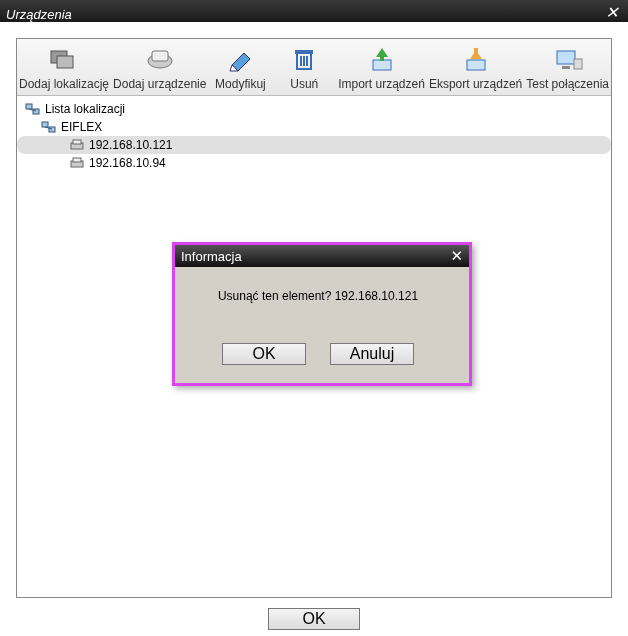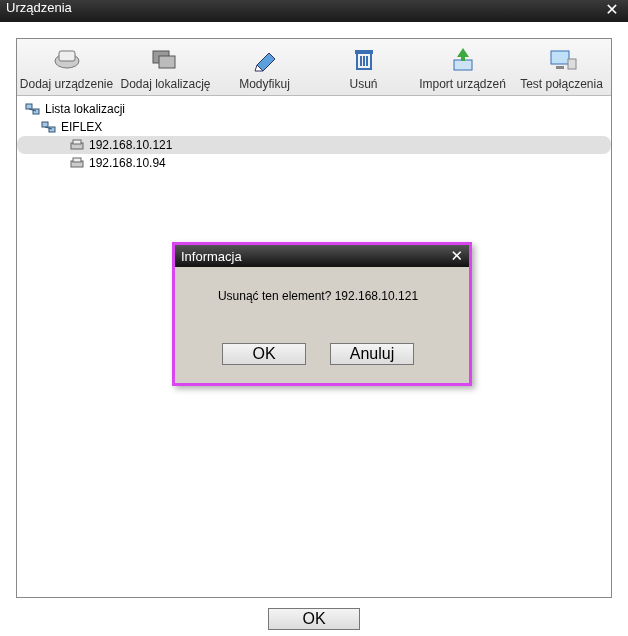--- a/index.html
+++ b/index.html
@@ -11,23 +11,24 @@
     font-size: 12px;
     width: 628px;
     height: 636px;
     overflow: hidden;
   }
   .titlebar {
     height: 22px;
     background: linear-gradient(#3a3a3a, #1a1a1a);
     color: #fff;
     display: flex;
-    align-items: flex-start;
+    align-items: flex-end;
     padding: 0 6px;
     justify-content: space-between;
+    font-style: italic;
   }
   .titlebar .title { font-size: 13px; }
   .titlebar .close {
     color: #fff;
     font-size: 16px;
     cursor: pointer;
     width: 20px;
     text-align: center;
   }
   .outer {
@@ -139,34 +140,34 @@
   <span class="close">✕</span>
 </div>
 
 <div class="outer">
   <div class="content-frame">
 
     <div class="toolbar">
       <div class="tool">
         <span class="icon">
           <svg viewBox="0 0 32 28">
+              <rect x="3" y="6" width="16" height="12" fill="#999" stroke="#555"></rect>
+              <rect x="9" y="11" width="16" height="12" fill="#bbb" stroke="#555"></rect>
+            </svg>
+        </span>
+        <div class="lbl">Dodaj lokalizację</div>
+      </div>
+      <div class="tool">
+        <span class="icon">
+          <svg viewBox="0 0 32 28">
               <ellipse cx="16" cy="16" rx="12" ry="7" fill="#ccc" stroke="#777"></ellipse>
               <rect x="8" y="6" width="16" height="10" rx="2" fill="#eee" stroke="#777"></rect>
             </svg>
         </span>
         <div class="lbl">Dodaj urządzenie</div>
-      </div>
-      <div class="tool">
-        <span class="icon">
-          <svg viewBox="0 0 32 28">
-              <rect x="3" y="6" width="16" height="12" fill="#999" stroke="#555"></rect>
-              <rect x="9" y="11" width="16" height="12" fill="#bbb" stroke="#555"></rect>
-            </svg>
-        </span>
-        <div class="lbl">Dodaj lokalizację</div>
       </div>
       <div class="tool">
         <span class="icon">
           <svg viewBox="0 0 32 28">
               <polygon points="8,20 20,8 26,14 14,26" fill="#5aa0dd" stroke="#336"></polygon>
               <polygon points="8,20 14,26 6,26" fill="#fff" stroke="#336"></polygon>
             </svg>
         </span>
         <div class="lbl">Modyfikuj</div>
       </div>
@@ -184,20 +185,30 @@
       </div>
       <div class="tool">
         <span class="icon">
           <svg viewBox="0 0 32 28">
               <rect x="7" y="15" width="18" height="10" fill="#cbe3f5" stroke="#3a6fb5"></rect>
               <polygon points="16,3 10,12 22,12" fill="#3fa93f"></polygon>
               <rect x="14" y="11" width="4" height="5" fill="#3fa93f"></rect>
             </svg>
         </span>
         <div class="lbl">Import urządzeń</div>
+      </div>
+      <div class="tool">
+        <span class="icon">
+          <svg viewBox="0 0 32 28">
+              <rect x="7" y="15" width="18" height="10" fill="#cbe3f5" stroke="#3a6fb5"></rect>
+              <polygon points="16,14 10,5 22,5" fill="#e6a83f" transform="rotate(180 16 9.5)"></polygon>
+              <rect x="14" y="3" width="4" height="5" fill="#e6a83f"></rect>
+            </svg>
+        </span>
+        <div class="lbl">Eksport urządzeń</div>
       </div>
       <div class="tool">
         <span class="icon">
           <svg viewBox="0 0 32 28">
               <rect x="5" y="6" width="18" height="13" fill="#bfe0f7" stroke="#3a6fb5"></rect>
               <rect x="10" y="21" width="8" height="3" fill="#888"></rect>
               <rect x="22" y="14" width="8" height="10" fill="#ddd" stroke="#888"></rect>
             </svg>
         </span>
         <div class="lbl">Test połączenia</div>

